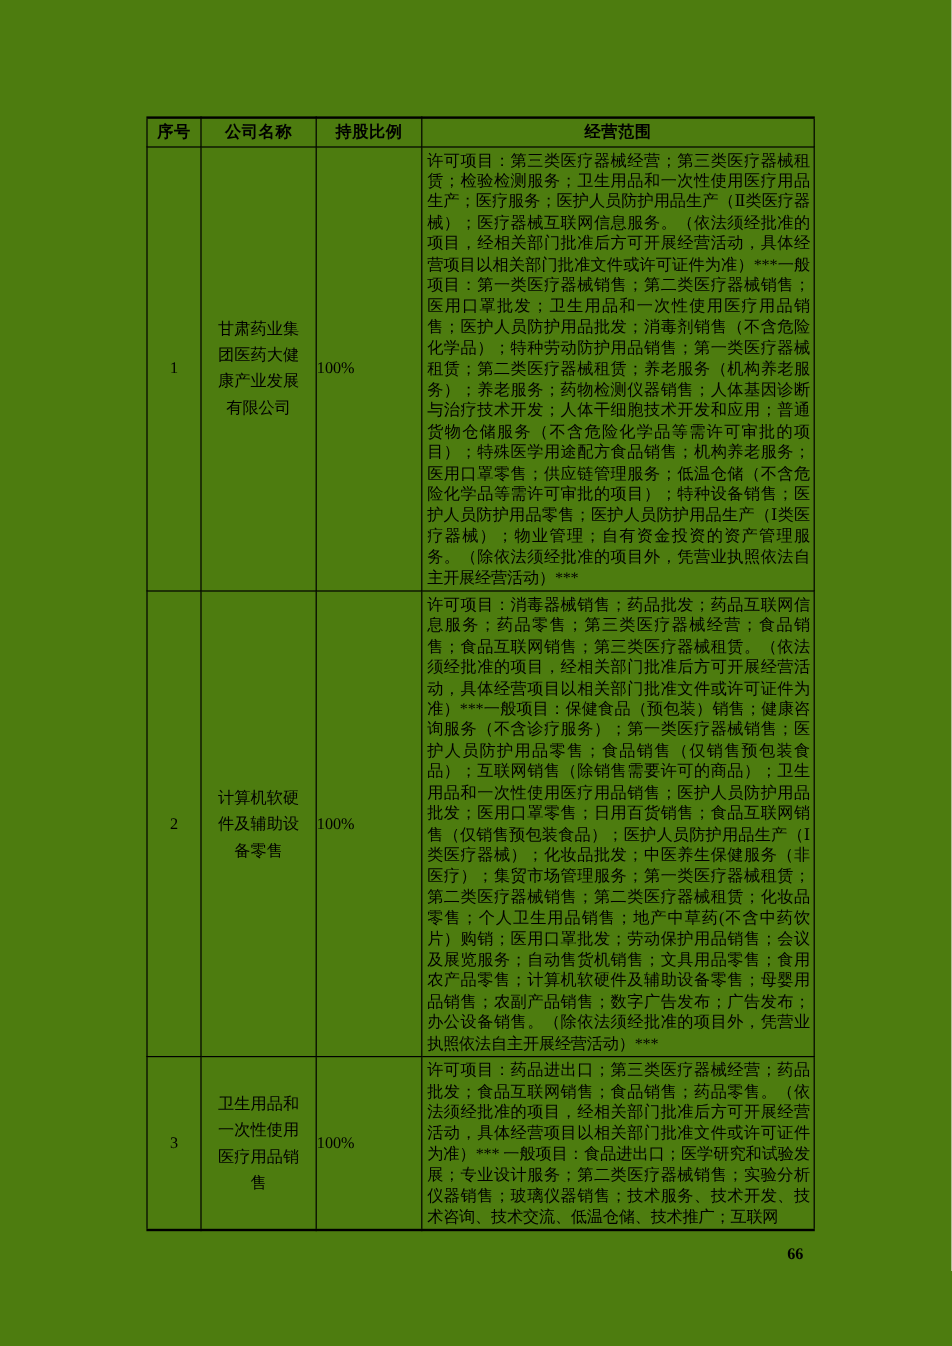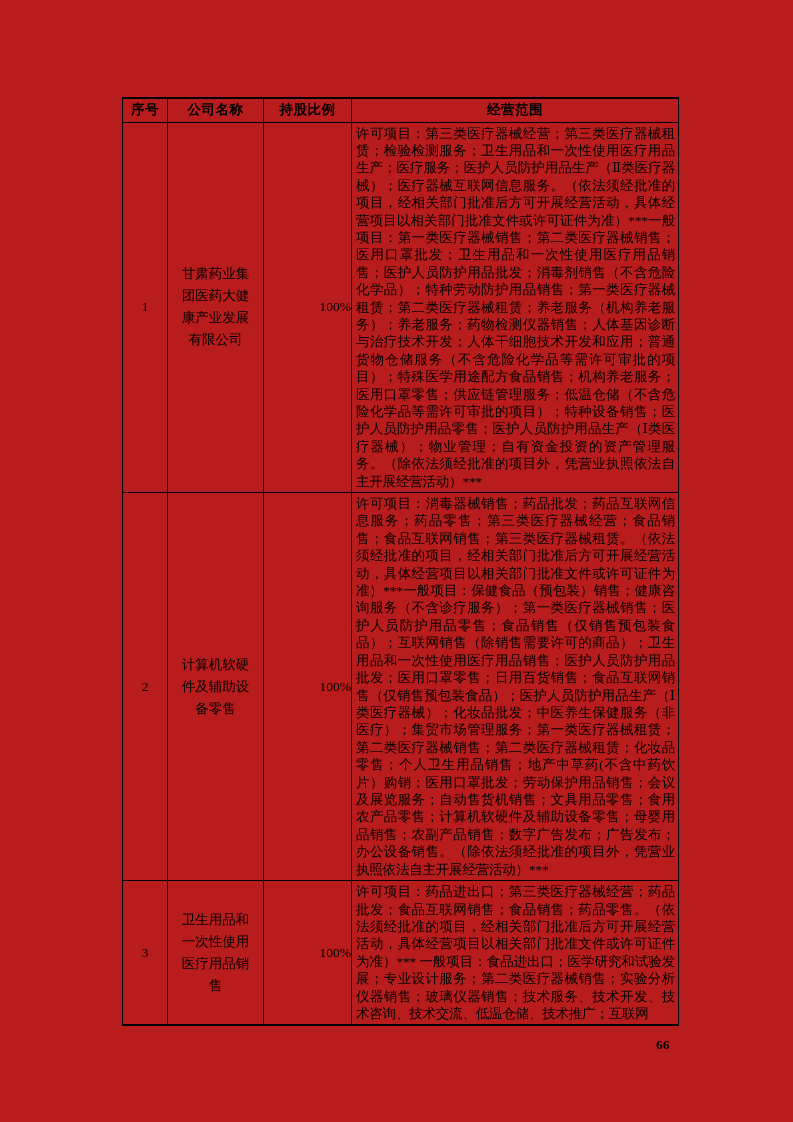--- a/index.html
+++ b/index.html
@@ -5,21 +5,21 @@
   * { margin: 0; padding: 0; box-sizing: border-box; }
   html, body {
     width: 793px; height: 1122px;
     background: #ffffff;
     font-family: "Liberation Serif", "DejaVu Serif", serif;
     color: #000000;
   }
   .page {
     position: relative;
     width: 793px; height: 1122px;
-    background: #b91c1c;
+    background: #4d7c0f;
     overflow: hidden;
   }
   table.subsidiaries {
     position: absolute;
     left: 122px; top: 97px;
     width: 556px;
     border-collapse: collapse;
     table-layout: fixed;
     border-top: 2.5px solid #000;
     border-bottom: 2.5px solid #000;
@@ -47,21 +47,21 @@
     text-align: center;
     padding: 2px 0;
   }
   td.company .nm {
     width: 70px;
     margin: 15px auto;
     line-height: 22px;
     font-size: 13.5px;
     text-align: center;
   }
-  td.ratio { text-align: right; }
+  td.ratio { text-align: left; }
   td.scope {
     vertical-align: top;
     text-align: justify;
     padding: 2px 3px 2px 4px;
     line-height: 17.4px;
     font-size: 13.4px;
     letter-spacing: -0.2px;
     margin-left: 36px;
   }
   tr.r1 { height: 365px; }

